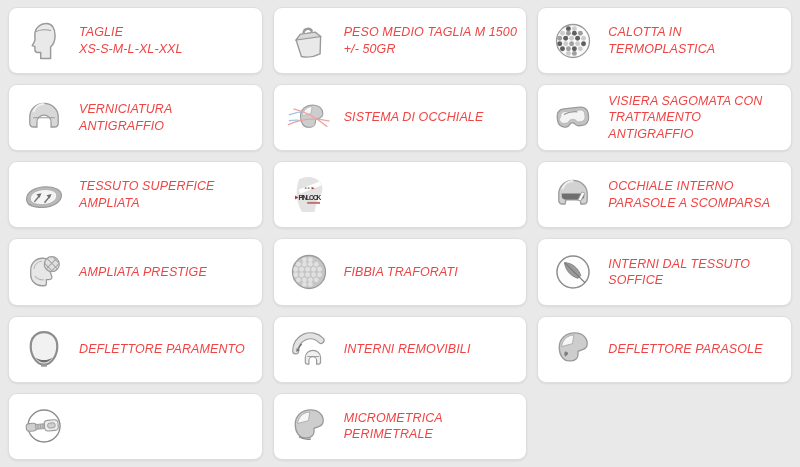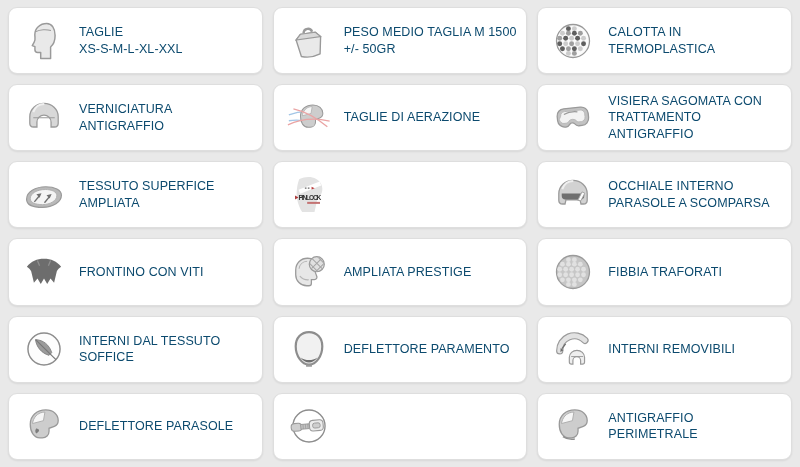--- a/index.html
+++ b/index.html
@@ -29,23 +29,24 @@
   }
   .icon{
     flex:0 0 46px;height:46px;
     display:flex;align-items:center;justify-content:center;
     margin-right:12px;
   }
   .ic{width:44px;height:44px;display:block;}
   .label{
     font-size:12.5px;
     line-height:1.32;
-    color:#0c4a6e;
+    color:#ef4444;
     letter-spacing:.1px;
     white-space:pre-line;
+    font-style:italic;
   }
 </style>
 </head>
 <body>
 
 <svg width="0" height="0" style="position:absolute" aria-hidden="true">
 <defs>
   <g id="g-helmet-side">
     <path d="M9 22C9 12.5 16.5 6.5 26 6.5c8 0 13.5 4.8 13.5 11.5 0 3-1.5 5.3-4.2 6.3l-5.8 2.2v3.2c0 4.2-3.2 7.3-7.3 7.3h-2.7C13 37 9 30.5 9 22z" fill="#cdcdcd" stroke="#999999" stroke-width="1.4"></path>
     <path d="M11.8 19.5C13.5 12.8 18.8 8.8 25 8.8l-1.6 9.4-11.9 3.1z" fill="#f6f6f6" stroke="#ababab" stroke-width="1"></path>
@@ -265,21 +266,21 @@
       </span>
       <span class="label">VERNICIATURA
 ANTIGRAFFIO</span>
     </div>
   <div class="card">
       <span class="icon">
         <svg class="ic" viewBox="0 0 48 48">
           <use href="#sym-airflow"></use>
         </svg>
       </span>
-      <span class="label">TAGLIE DI AERAZIONE</span>
+      <span class="label">SISTEMA DI OCCHIALE</span>
     </div>
   <div class="card">
       <span class="icon">
         <svg class="ic" viewBox="0 0 48 48">
           <use href="#sym-goggles"></use>
         </svg>
       </span>
       <span class="label">VISIERA SAGOMATA CON
 TRATTAMENTO
 ANTIGRAFFIO</span>
@@ -305,28 +306,20 @@
         <svg class="ic" viewBox="0 0 48 48">
           <use href="#sym-sun-visor"></use>
         </svg>
       </span>
       <span class="label">OCCHIALE INTERNO
 PARASOLE A SCOMPARSA</span>
     </div>
   <div class="card">
       <span class="icon">
         <svg class="ic" viewBox="0 0 48 48">
-          <use href="#sym-peak"></use>
-        </svg>
-      </span>
-      <span class="label">FRONTINO CON VITI</span>
-    </div>
-  <div class="card">
-      <span class="icon">
-        <svg class="ic" viewBox="0 0 48 48">
           <use href="#sym-liner-prestige"></use>
         </svg>
       </span>
       <span class="label">AMPLIATA PRESTIGE</span>
     </div>
   <div class="card">
       <span class="icon">
         <svg class="ic" viewBox="0 0 48 48">
           <use href="#sym-perforated"></use>
         </svg>
@@ -372,15 +365,15 @@
           <use href="#sym-buckle"></use>
         </svg>
       </span>
     </div>
   <div class="card">
       <span class="icon">
         <svg class="ic" viewBox="0 0 48 48">
           <use href="#sym-helmet-gasket"></use>
         </svg>
       </span>
-      <span class="label">ANTIGRAFFIO PERIMETRALE</span>
+      <span class="label">MICROMETRICA PERIMETRALE</span>
     </div>
 </div>
 
 </body></html>

